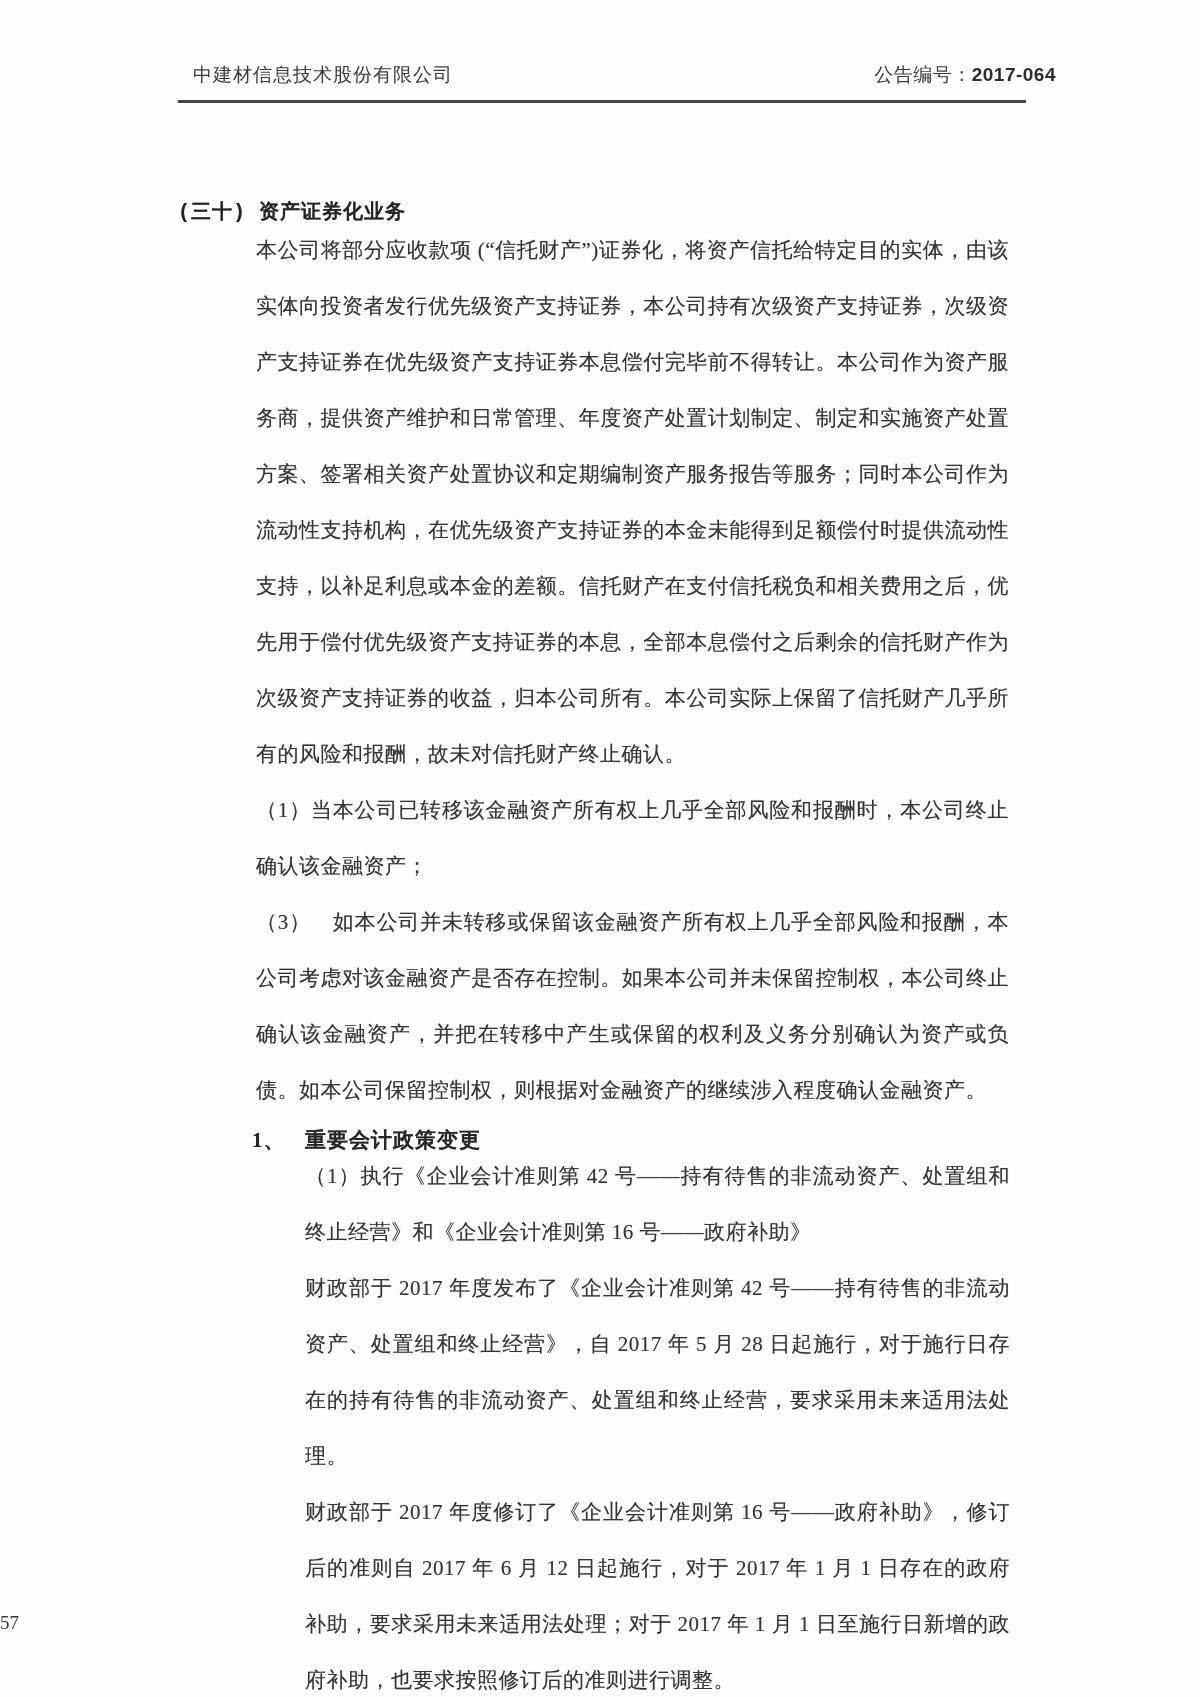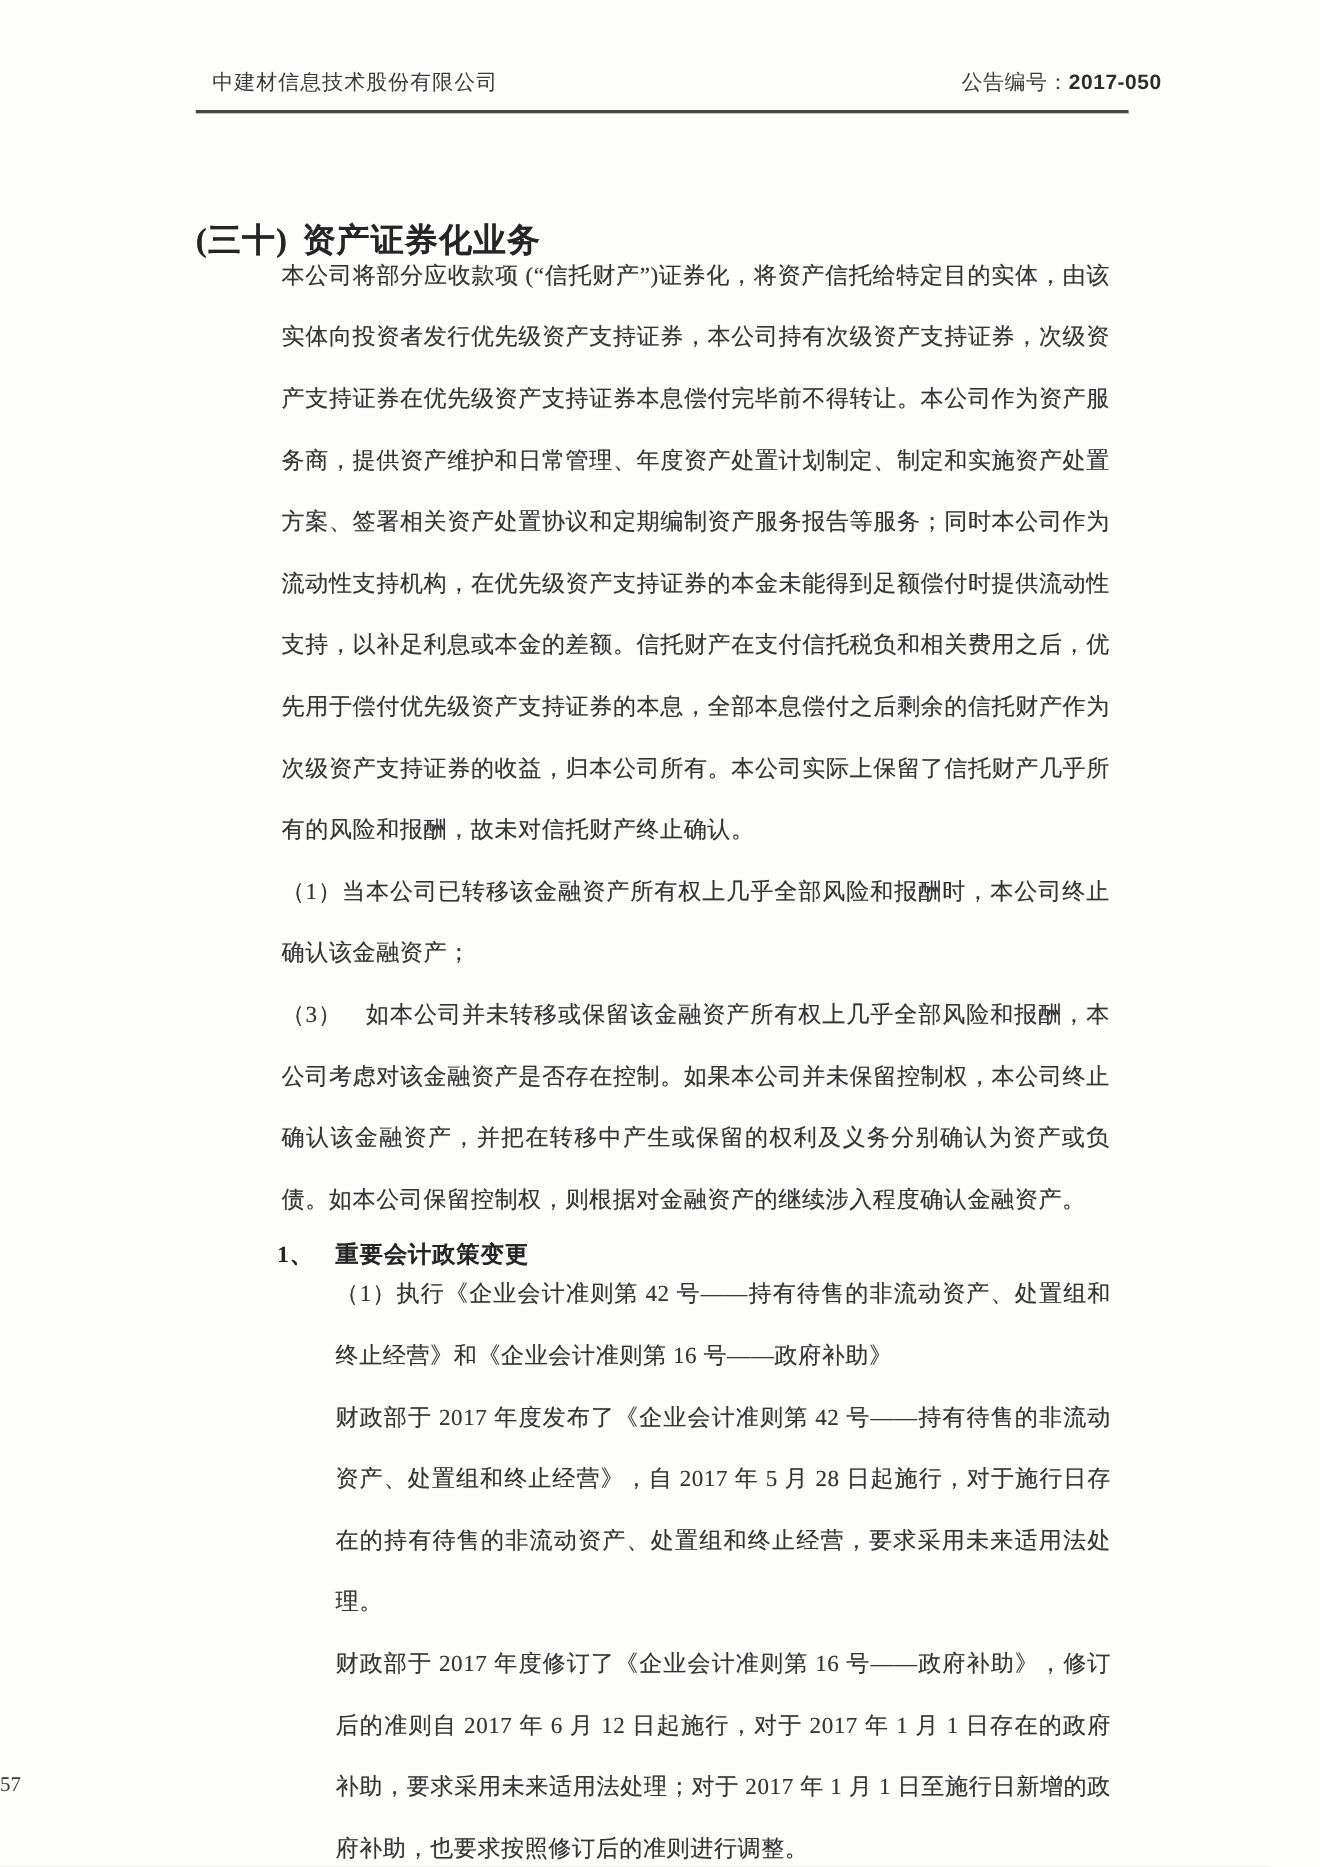--- a/index.html
+++ b/index.html
@@ -45,26 +45,27 @@
     left: 178px;
     top: 100px;
     width: 848px;
     height: 3px;
     background: #454545;
   }
   
   .sec-heading {
     position: absolute;
     left: 178px;
-    font-size: 30px;
+    font-size: 20px;
     font-weight: bold;
     color: #252525;
     letter-spacing: 1px;
     white-space: nowrap;
     text-shadow: 0 0 0.6px rgba(40,40,40,0.55);
+    font-family: Liberation Mono, monospace;
   }
   .sec-heading .sec-num { margin-right: 13px; }
   .sub-heading {
     position: absolute;
     font-size: 21px;
     font-weight: bold;
     color: #252525;
     letter-spacing: 1px;
     white-space: nowrap;
     text-shadow: 0 0 0.6px rgba(40,40,40,0.55);
@@ -103,21 +104,21 @@
   }
 </style>
 </head>
 <body>
 
 <div class="page">
 
   <div class="header-company">中建材信息技术股份有限公司</div>
 
   <div class="header-notice">
-    <span>公告编号：</span><span class="num">2017-050</span>
+    <span>公告编号：</span><span class="num">2017-064</span>
   </div>
 
   <div class="header-rule"></div>
 
   <div class="sec-heading" style="top:198px;">
     <span class="sec-num">(三十)</span><span>资产证券化业务</span>
   </div>
 
   <div class="body-block body-30">
     <p>本公司将部分应收款项 (“信托财产”)证券化，将资产信托给特定目的实体，由该实体向投资者发行优先级资产支持证券，本公司持有次级资产支持证券，次级资产支持证券在优先级资产支持证券本息偿付完毕前不得转让。本公司作为资产服务商，提供资产维护和日常管理、年度资产处置计划制定、制定和实施资产处置方案、签署相关资产处置协议和定期编制资产服务报告等服务；同时本公司作为流动性支持机构，在优先级资产支持证券的本金未能得到足额偿付时提供流动性支持，以补足利息或本金的差额。信托财产在支付信托税负和相关费用之后，优先用于偿付优先级资产支持证券的本息，全部本息偿付之后剩余的信托财产作为次级资产支持证券的收益，归本公司所有。本公司实际上保留了信托财产几乎所有的风险和报酬，故未对信托财产终止确认。</p>

